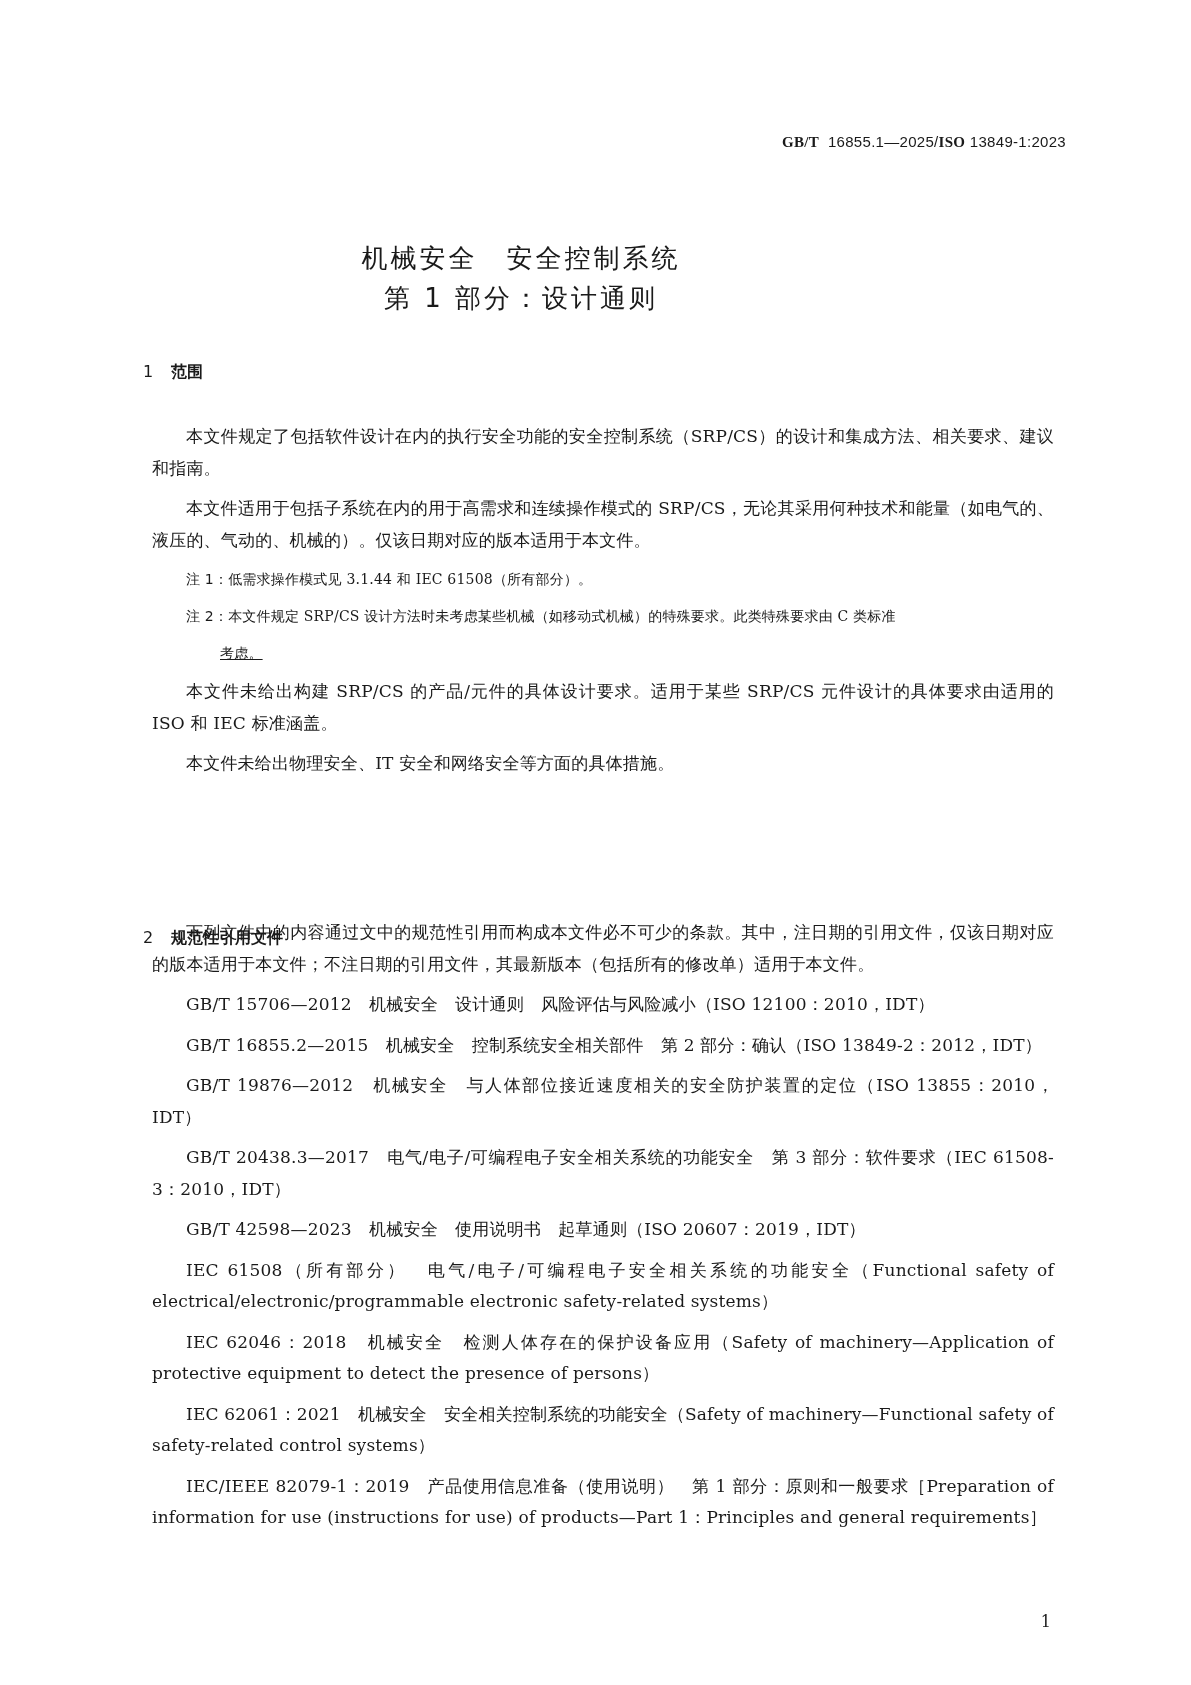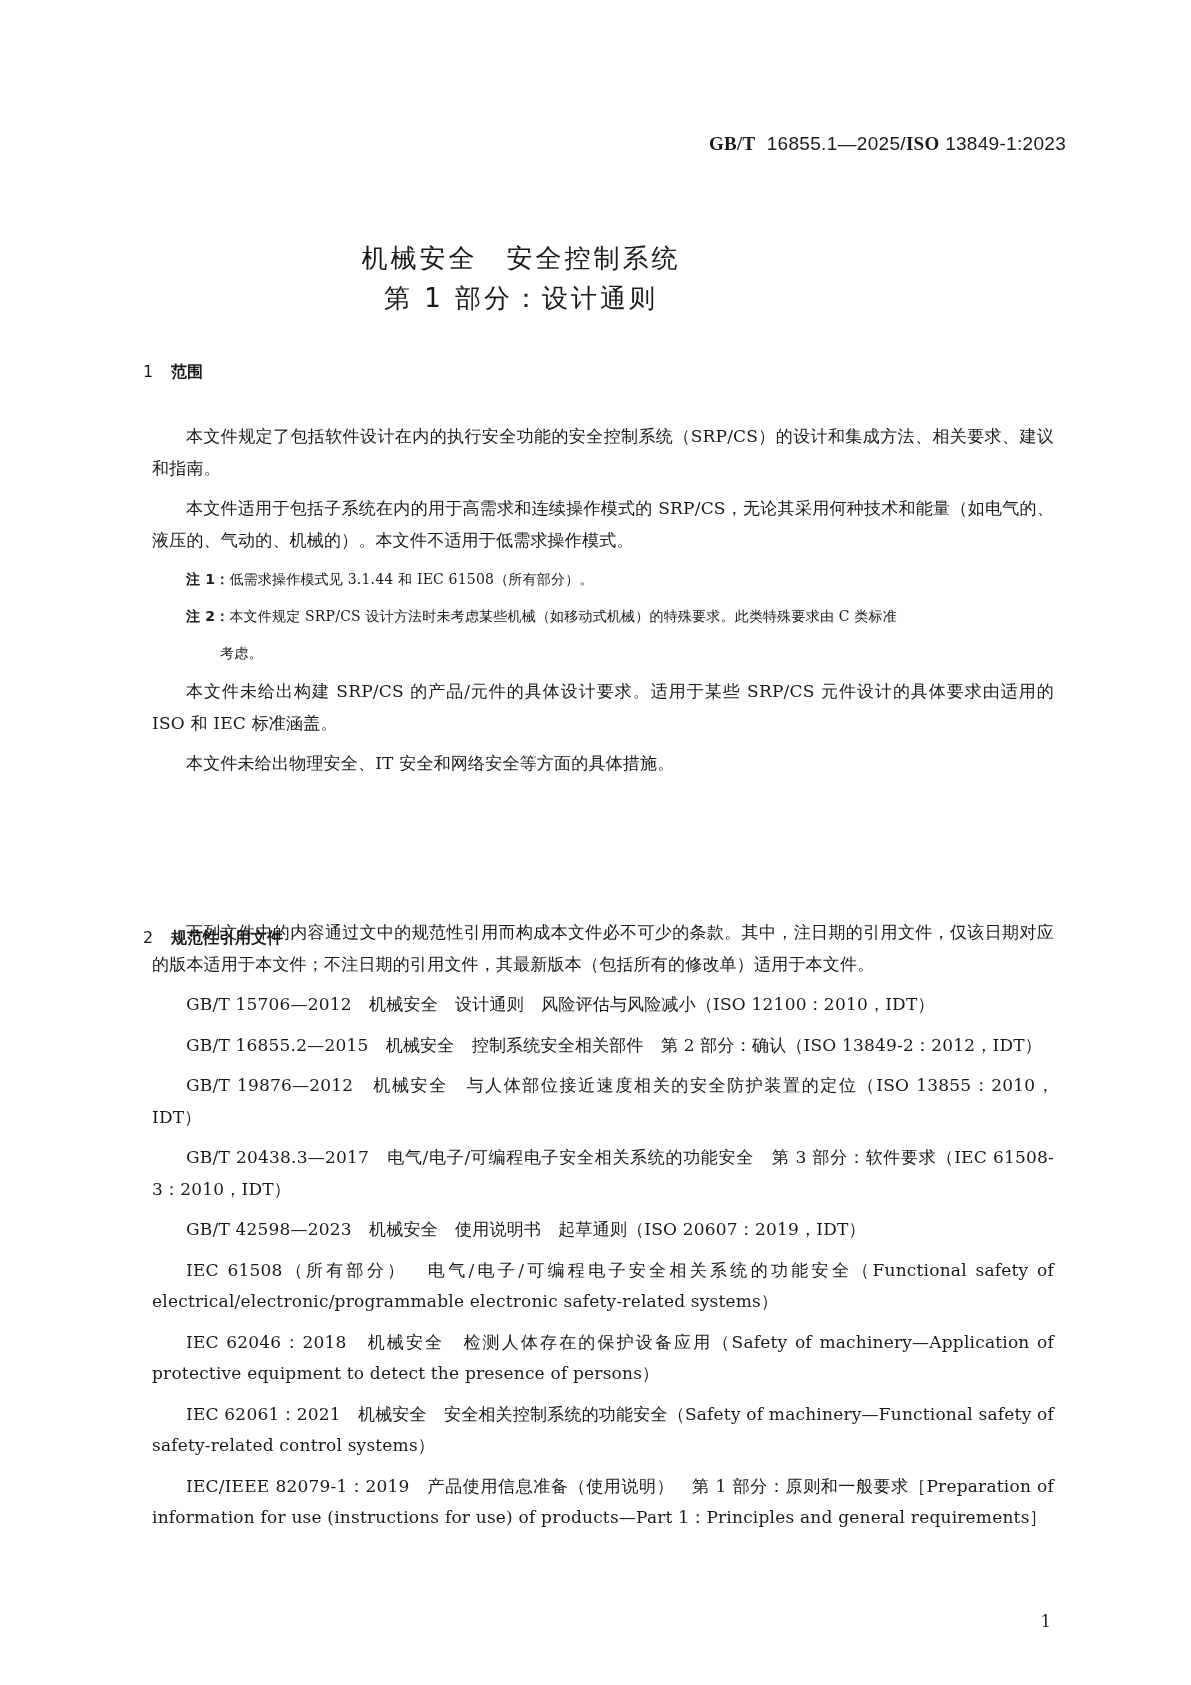--- a/index.html
+++ b/index.html
@@ -3,21 +3,21 @@
   <meta charset="utf-8">
   <style>
     html, body { margin: 0; padding: 0; background: #ffffff; }
     body {
       width: 1191px; height: 1685px; position: relative; overflow: hidden;
       font-family: "DejaVu Serif", "Liberation Serif", serif;
       color: #1a1a1a;
     }
     .header {
       position: absolute; top: 133px; right: 125px;
-      font-size: 19px; font-family: "Liberation Sans", "DejaVu Sans", sans-serif;
+      font-size: 15px; font-family: "Liberation Sans", "DejaVu Sans", sans-serif;
       letter-spacing: 0.3px;
       margin-left: 13px;
     }
     .header b { font-family: "Liberation Serif", serif; font-weight: bold; }
     .title {
       position: absolute; top: 238px; left: 0; width: 1042px; text-align: center;
       font-family: "DejaVu Sans", "Liberation Sans", sans-serif;
       font-size: 26px; line-height: 40px; letter-spacing: 3px;
     }
     .sec-head {
@@ -26,22 +26,22 @@
       font-size: 16px; font-weight: bold;
     }
     .sec-head .num { display: inline-block; width: 28px; font-weight: normal; }
     .body-text {
       position: absolute; left: 143px; width: 920px;
       font-size: 17px; line-height: 31.5px; letter-spacing: 0.2px;
     }
     p { margin: 9px; text-align: justify; }
     .indent { text-indent: 34px; }
     .note { font-size: 14px; line-height: 28px; padding-left: 34px; }
-    .note .nlabel { font-family: "DejaVu Sans", sans-serif; font-weight: bold; }
-    .note-cont { padding-left: 68px; font-size: 14px; line-height: 28px; }
+    .note .nlabel { font-family: "DejaVu Sans", sans-serif; font-weight: normal; }
+    .note-cont { padding-left: 68px; font-size: 14px; line-height: 28px; text-decoration: underline; }
     sub { font-size: 10px; }
     .page-num {
       position: absolute; top: 1612px; right: 140px; font-size: 16px;
     }
   </style>
 </head>
 <body>
 
 <div class="header">
   <b>GB/T</b>&nbsp;
@@ -52,21 +52,21 @@
   <div>机械安全　安全控制系统</div>
   <div>第 1 部分：设计通则</div>
 </div>
 
 <div class="sec-head" style="top:362px;">
   <span class="num">1</span><span>范围</span>
 </div>
 
 <div class="body-text" style="top:412px;">
   <p class="indent">本文件规定了包括软件设计在内的执行安全功能的安全控制系统（SRP/CS）的设计和集成方法、相关要求、建议和指南。</p>
-  <p class="indent">本文件适用于包括子系统在内的用于高需求和连续操作模式的 SRP/CS，无论其采用何种技术和能量（如电气的、液压的、气动的、机械的）。本文件不适用于低需求操作模式。</p>
+  <p class="indent">本文件适用于包括子系统在内的用于高需求和连续操作模式的 SRP/CS，无论其采用何种技术和能量（如电气的、液压的、气动的、机械的）。仅该日期对应的版本适用于本文件。</p>
   <p class="note"><span class="nlabel">注 1：</span><span>低需求操作模式见 3.1.44 和 IEC 61508（所有部分）。</span></p>
   <p class="note"><span class="nlabel">注 2：</span><span>本文件规定 SRP/CS 设计方法时未考虑某些机械（如移动式机械）的特殊要求。此类特殊要求由 C 类标准</span></p>
   <p class="note-cont">考虑。</p>
   <p class="indent">本文件未给出构建 SRP/CS 的产品/元件的具体设计要求。适用于某些 SRP/CS 元件设计的具体要求由适用的 ISO 和 IEC 标准涵盖。</p>
   <p class="indent">本文件未给出物理安全、IT 安全和网络安全等方面的具体措施。</p>
 </div>
 
 <div class="sec-head" style="top:908px;margin-top:20px;">
   <span class="num">2</span><span>规范性引用文件</span>
 </div>

